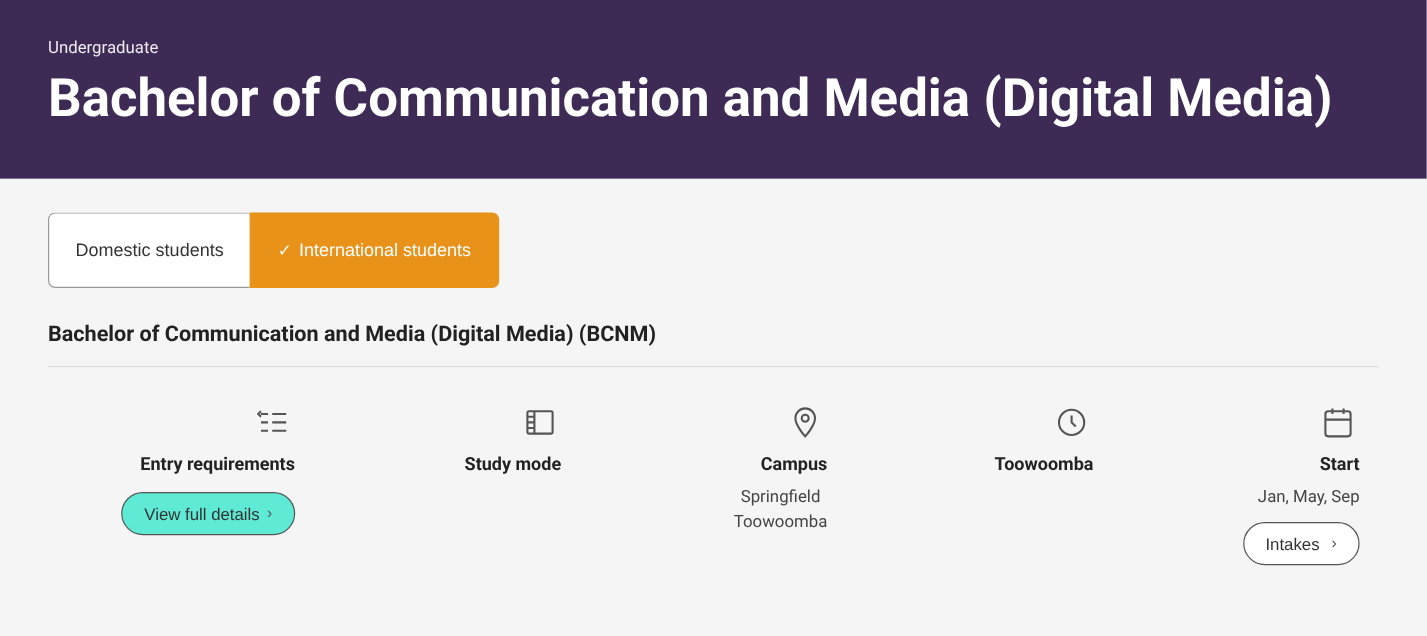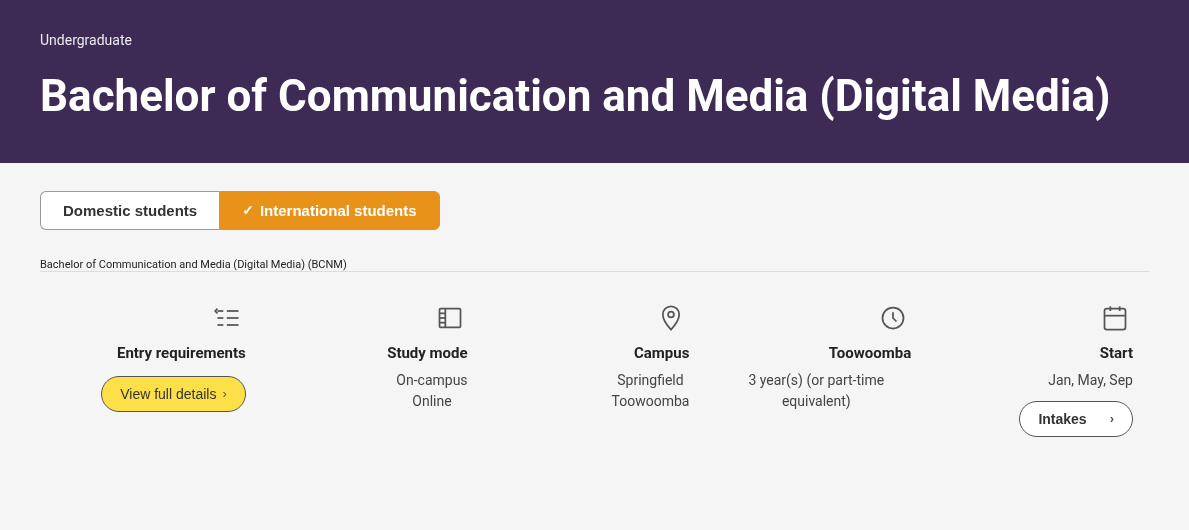--- a/index.html
+++ b/index.html
@@ -17,21 +17,21 @@
 
     .header-section {
       background-color: #3d2b56;
       color: white;
       padding: 32px 40px 40px 40px;
     }
 
     .header-label {
       font-size: 14px;
       font-weight: 400;
-      margin-bottom: 22px;
+      margin-bottom: 8px;
       color: rgba(255,255,255,0.9);
     }
 
     .header-title {
       font-size: 44px;
       font-weight: 700;
       line-height: 1.2;
       color: #ffffff;
     }
 
@@ -40,23 +40,23 @@
       padding: 28px 40px 32px 40px;
     }
 
     .tab-group {
       display: flex;
       gap: 0;
       margin-bottom: 28px;
     }
 
     .tab-btn {
-      padding: 10px 22px;
+      padding: 22px 22px;
       font-size: 15px;
-      font-weight: 700;
+      font-weight: 400;
       border: 1.5px solid #999;
       background: #fff;
       cursor: pointer;
       border-radius: 6px;
       color: #333;
     }
 
     .tab-btn:first-child {
       border-top-right-radius: 0;
       border-bottom-right-radius: 0;
@@ -71,24 +71,24 @@
       display: flex;
       align-items: center;
       gap: 6px;
     }
 
     .check-icon {
       font-size: 14px;
     }
 
     .program-name {
-      font-size: 11px;
-      font-weight: 400;
+      font-size: 18px;
+      font-weight: 700;
       color: #222;
-      margin-bottom: 0;
+      margin-bottom: 16px;
     }
 
     .cricos {
       font-size: 14px;
       color: #444;
       margin-bottom: 20px;
     }
 
     .divider {
       border: none;
@@ -146,38 +146,38 @@
       line-height: 1.5;
     }
 
     .view-btn {
       display: inline-flex;
       align-items: center;
       gap: 6px;
       padding: 9px 18px;
       border: 1.5px solid #555;
       border-radius: 22px;
-      background: #fde047;
+      background: #5eead4;
       font-size: 14px;
       font-weight: 500;
       color: #333;
       cursor: pointer;
       margin-top: 6px;
     }
 
     .intakes-btn {
       display: inline-flex;
       align-items: center;
-      gap: 23px;
+      gap: 10px;
       padding: 9px 18px;
       border: 1.5px solid #555;
       border-radius: 22px;
       background: #fff;
       font-size: 14px;
-      font-weight: 700;
+      font-weight: 400;
       color: #333;
       cursor: pointer;
       margin-top: 10px;
     }
 
     .arrow {
       font-size: 13px;
       color: #555;
     }
   </style>
@@ -228,24 +228,20 @@
       <div class="info-icon">
         <svg viewBox="0 0 24 24">
           <path d="M4 4h16a1 1 0 0 1 1 1v14a1 1 0 0 1-1 1H4a1 1 0 0 1-1-1V5a1 1 0 0 1 1-1z"></path>
           <path d="M8 4v16"></path>
           <path d="M3 8h5"></path>
           <path d="M3 12h5"></path>
           <path d="M3 16h5"></path>
         </svg>
       </div>
       <div class="info-title">Study mode</div>
-      <div class="info-value">
-        <div>On-campus</div>
-        <div>Online</div>
-      </div>
     </div>
 
     <div class="info-cell">
       <div class="info-icon">
         <svg viewBox="0 0 24 24">
           <path d="M12 2C8.13 2 5 5.13 5 9c0 5.25 7 13 7 13s7-7.75 7-13c0-3.87-3.13-7-7-7z"></path>
           <circle cx="12" cy="9" r="2.5"></circle>
         </svg>
       </div>
       <div class="info-title">Campus</div>
@@ -256,21 +252,20 @@
     </div>
 
     <div class="info-cell">
       <div class="info-icon">
         <svg viewBox="0 0 24 24">
           <circle cx="12" cy="12" r="9"></circle>
           <polyline points="12 7 12 12 15 15"></polyline>
         </svg>
       </div>
       <div class="info-title">Toowoomba</div>
-      <div class="info-value">3 year(s) (or part-time equivalent)</div>
     </div>
 
     <div class="info-cell">
       <div class="info-icon">
         <svg viewBox="0 0 24 24">
           <rect x="3" y="4" width="18" height="18" rx="2" ry="2"></rect>
           <line x1="16" y1="2" x2="16" y2="6"></line>
           <line x1="8" y1="2" x2="8" y2="6"></line>
           <line x1="3" y1="10" x2="21" y2="10"></line>
         </svg>

